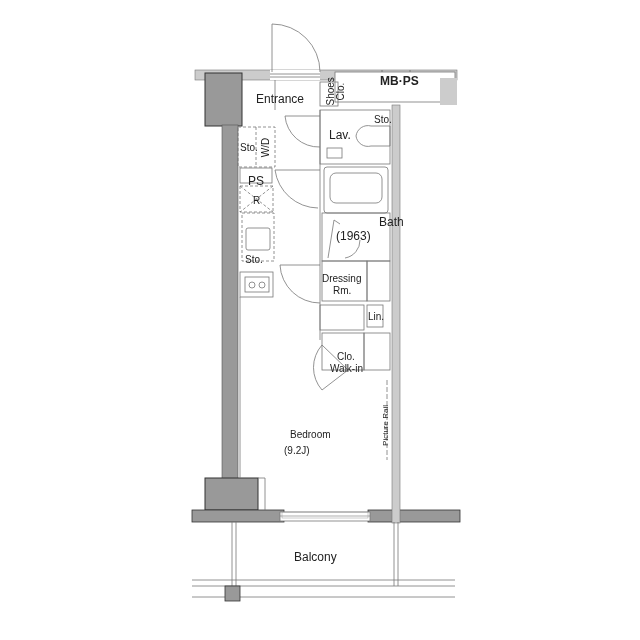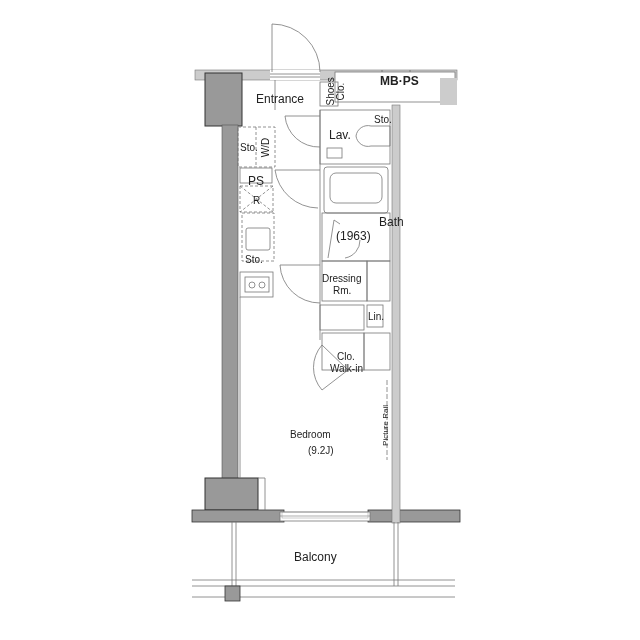--- a/index.html
+++ b/index.html
@@ -106,14 +106,14 @@
 <div class="lbl small" style="left:245px;top:254px;">Sto.</div>
 <div class="lbl" style="left:344px;top:215px;margin-left:35px;">Bath</div>
 <div class="lbl" style="left:336px;top:229px;">(1963)</div>
 <div class="lbl small" style="left:322px;top:273px;">Dressing</div>
 <div class="lbl small" style="left:333px;top:285px;">Rm.</div>
 <div class="lbl small" style="left:368px;top:311px;">Lin.</div>
 <div class="lbl small" style="left:330px;top:339px;margin-top:24px;">Walk-in</div>
 <div class="lbl small" style="left:337px;top:351px;">Clo.</div>
 <div class="lbl small vert" style="left:350px;top:420px;width:70px;font-size:8px;">Picture Rail</div>
 <div class="lbl big" style="left:290px;top:427px;">Bedroom</div>
-<div class="lbl big" style="left:308px;top:443px;">(9.2J)</div>
+<div class="lbl big" style="left:284px;top:443px;">(9.2J)</div>
 <div class="lbl" style="left:294px;top:550px;">Balcony</div>
 
 </body></html>

